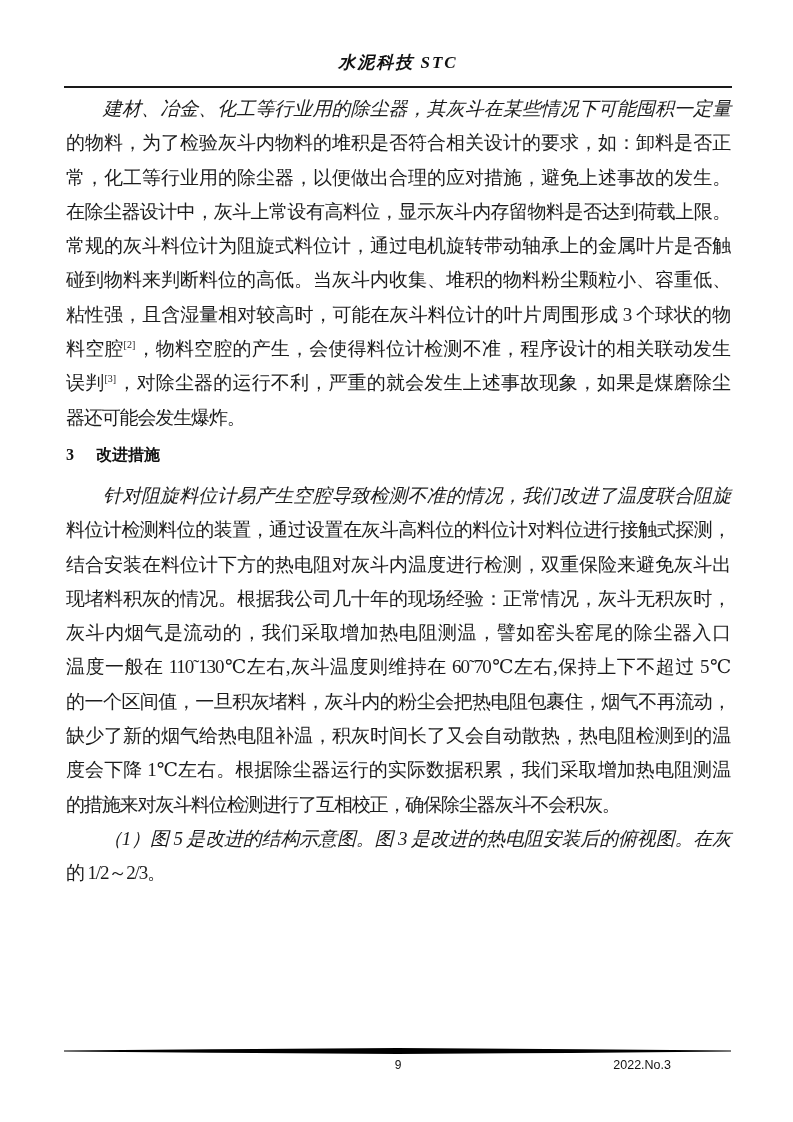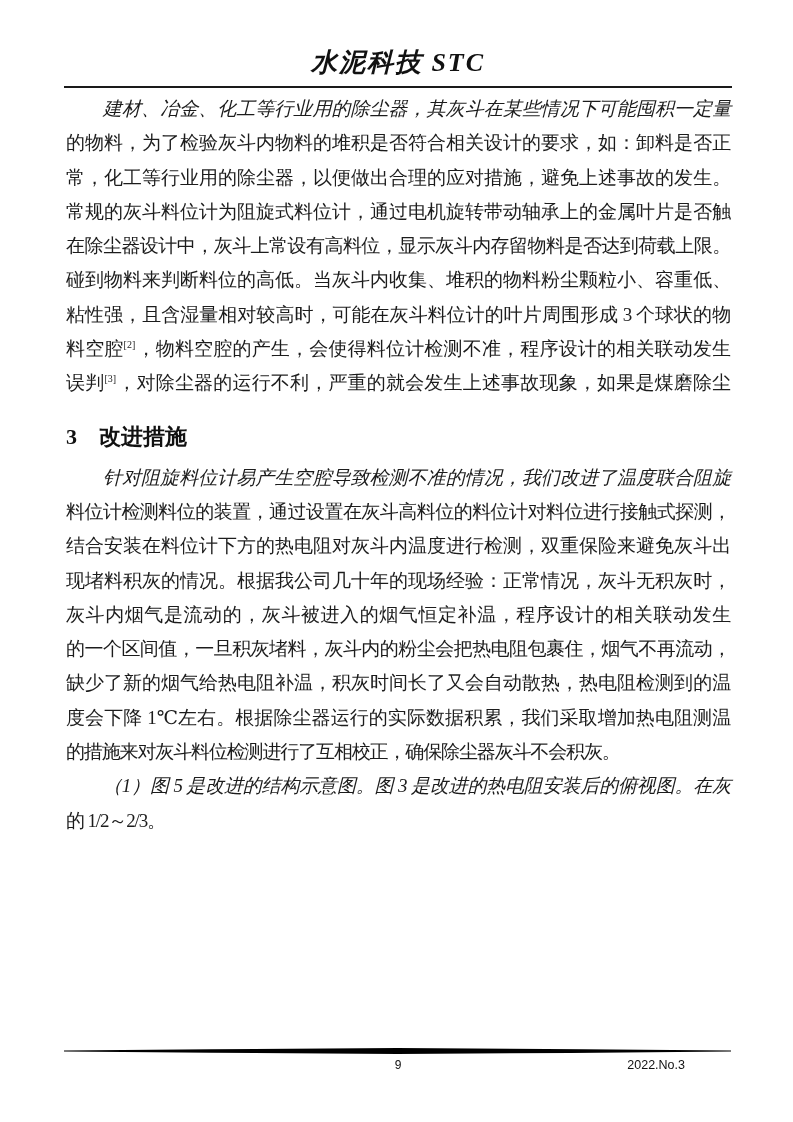--- a/index.html
+++ b/index.html
@@ -17,21 +17,21 @@
     overflow: hidden;
   }
   .journal-header {
     position: absolute;
     top: 44px;
     left: 66px;
     width: 664px;
     height: 38px;
     line-height: 38px;
     text-align: center;
-    font-size: 26px;
+    font-size: 17px;
     font-weight: bold;
     font-style: italic;
     letter-spacing: 2px;
     color: #111;
   }
   .header-rule {
     position: absolute;
     top: 86px;
     left: 64px;
     width: 668px;
@@ -64,22 +64,22 @@
   }
   .line sup {
     font-size: 10px;
     letter-spacing: 0;
     line-height: 0;
     vertical-align: 7px;
   }
   .heading {
     height: 32px;
     line-height: 32px;
-    margin: 20px 0 8px 0;
-    font-size: 22px;
+    margin: 4px 0 8px 0;
+    font-size: 16px;
     font-weight: bold;
     color: #111;
     letter-spacing: 0;
   }
   .heading .h-num {
     display: inline-block;
     margin-right: 22px;
   }
   .footer-rule {
     position: absolute;
@@ -96,53 +96,55 @@
     left: 66px;
     width: 664px;
     text-align: center;
     font-family: "Liberation Sans", sans-serif;
     font-size: 12px;
     color: #111;
   }
   .footer-issue {
     position: absolute;
     top: 1058px;
-    left: 68px;
+    left: 54px;
     width: 617px;
     text-align: right;
     font-family: "Liberation Sans", sans-serif;
     font-size: 12.5px;
     color: #111;
   }
 </style>
 </head>
 <body>
 
 <div class="page">
 
   <div class="journal-header">水泥科技 STC</div>
 
   <div class="header-rule"></div>
 
   <div class="doc-body">
       <div class="line full indent">建材、冶金、化工等行业用的除尘器，其灰斗在某些情况下可能囤积一定量</div>
       <div class="line full">的物料，为了检验灰斗内物料的堆积是否符合相关设计的要求，如：卸料是否正</div>
       <div class="line full">常，化工等行业用的除尘器，以便做出合理的应对措施，避免上述事故的发生。</div>
+      <div class="line full">在除尘器设计中，灰斗上常设有高料位，显示灰斗内存留物料是否达到荷载上限。</div>
       <div class="line full">常规的灰斗料位计为阻旋式料位计，通过电机旋转带动轴承上的金属叶片是否触</div>
-      <div class="line full">在除尘器设计中，灰斗上常设有高料位，显示灰斗内存留物料是否达到荷载上限。</div>
       <div class="line full">碰到物料来判断料位的高低。当灰斗内收集、堆积的物料粉尘颗粒小、容重低、</div>
       <div class="line full">粘性强，且含湿量相对较高时，可能在灰斗料位计的叶片周围形成 3 个球状的物</div>
       <div class="line full">料空腔<sup>[2]</sup>，物料空腔的产生，会使得料位计检测不准，程序设计的相关联动发生</div>
       <div class="line full">误判<sup>[3]</sup>，对除尘器的运行不利，严重的就会发生上述事故现象，如果是煤磨除尘</div>
+      <div class="line">器还可能会发生爆炸。</div>
       <div class="heading"><span class="h-num">3</span><span>改进措施</span></div>
       <div class="line full indent">针对阻旋料位计易产生空腔导致检测不准的情况，我们改进了温度联合阻旋</div>
       <div class="line full">料位计检测料位的装置，通过设置在灰斗高料位的料位计对料位进行接触式探测，</div>
       <div class="line full">结合安装在料位计下方的热电阻对灰斗内温度进行检测，双重保险来避免灰斗出</div>
       <div class="line full">现堵料积灰的情况。根据我公司几十年的现场经验：正常情况，灰斗无积灰时，</div>
-      <div class="line full">灰斗内烟气是流动的，灰斗被进入的烟气恒定补温，程序设计的相关联动发生</div>
+      <div class="line full">灰斗内烟气是流动的，我们采取增加热电阻测温，譬如窑头窑尾的除尘器入口</div>
+      <div class="line full">温度一般在 110˜130℃左右,灰斗温度则维持在 60˜70℃左右,保持上下不超过 5℃</div>
       <div class="line full">的一个区间值，一旦积灰堵料，灰斗内的粉尘会把热电阻包裹住，烟气不再流动，</div>
       <div class="line full">缺少了新的烟气给热电阻补温，积灰时间长了又会自动散热，热电阻检测到的温</div>
       <div class="line full">度会下降 1℃左右。根据除尘器运行的实际数据积累，我们采取增加热电阻测温</div>
       <div class="line">的措施来对灰斗料位检测进行了互相校正，确保除尘器灰斗不会积灰。</div>
       <div class="line full indent">（1）图 5 是改进的结构示意图。图 3 是改进的热电阻安装后的俯视图。在灰</div>
       <div class="line">的 1/2～2/3。</div>
     </div>
 
   <div class="footer-rule"></div>
 

